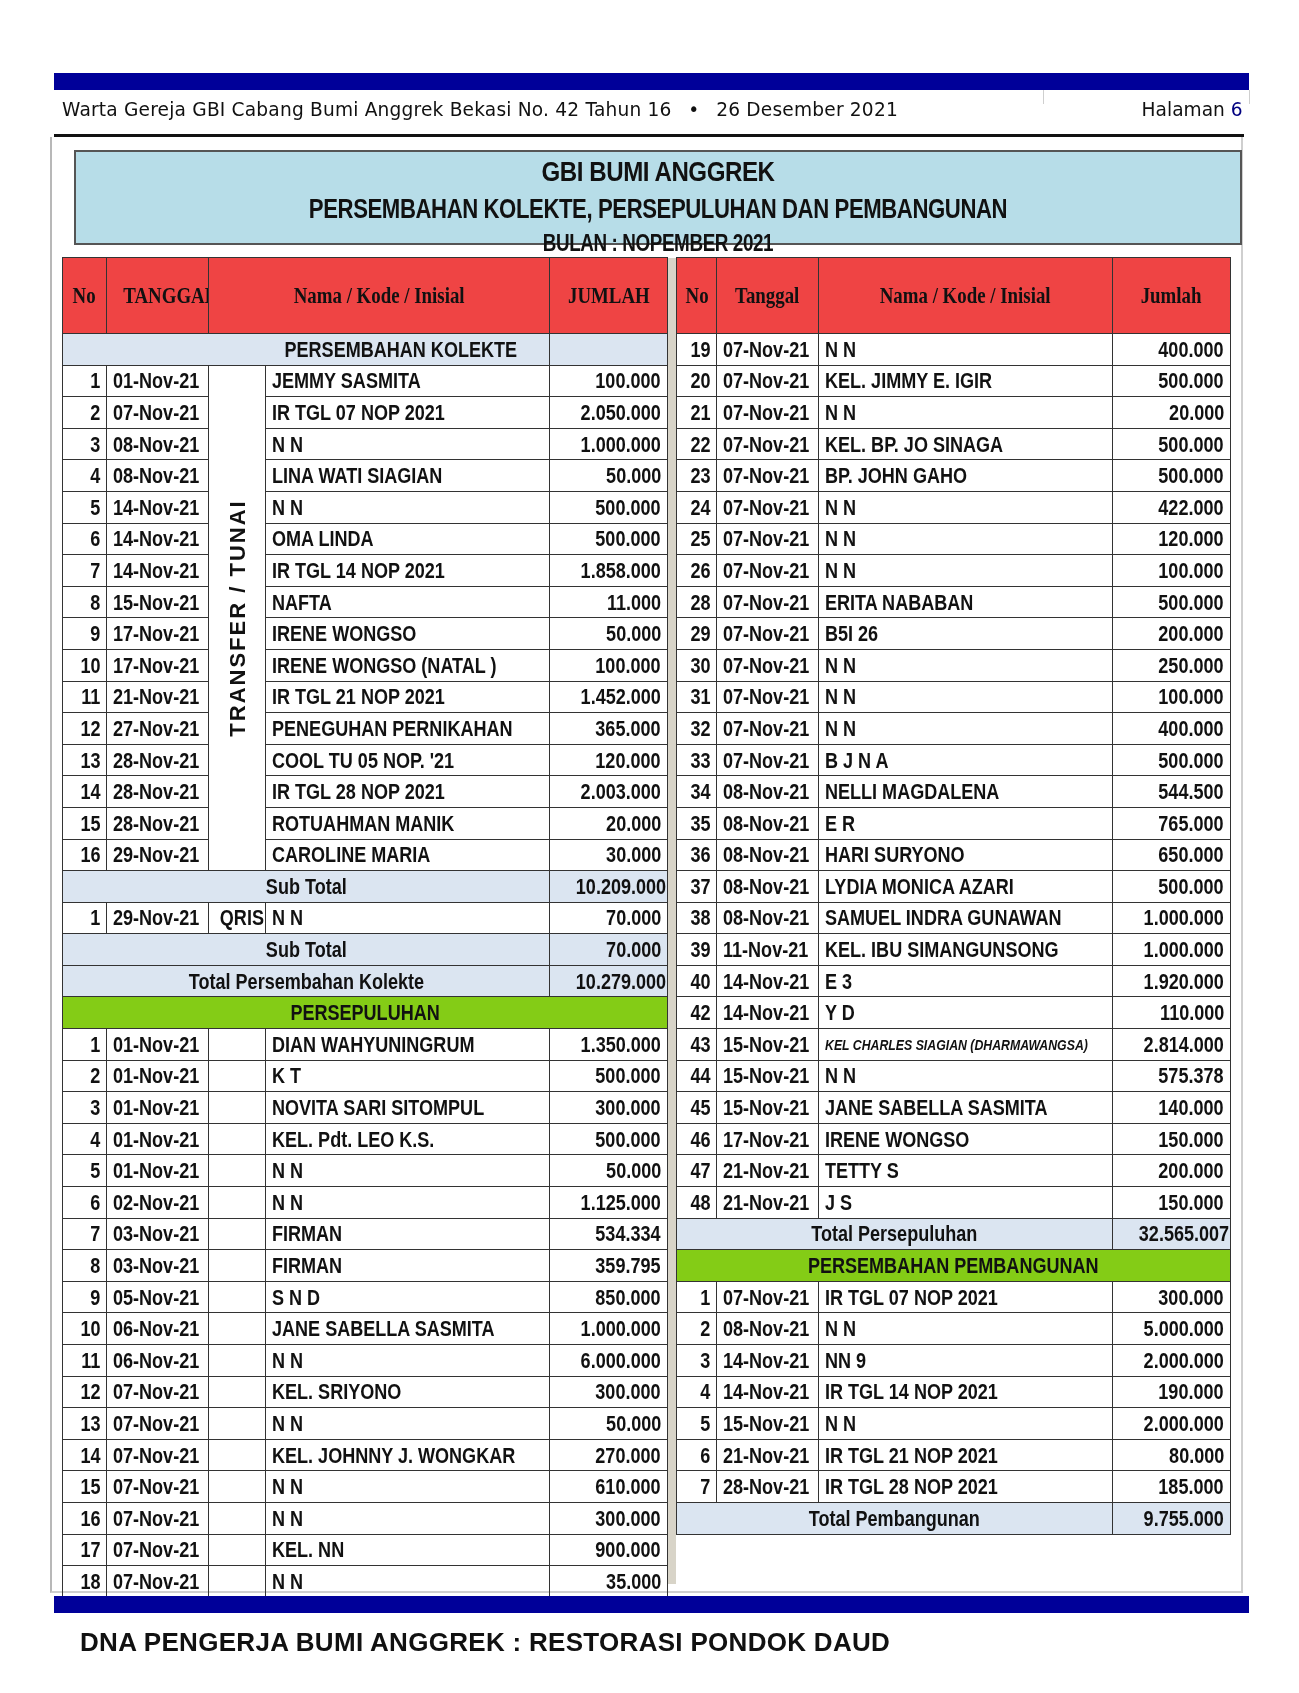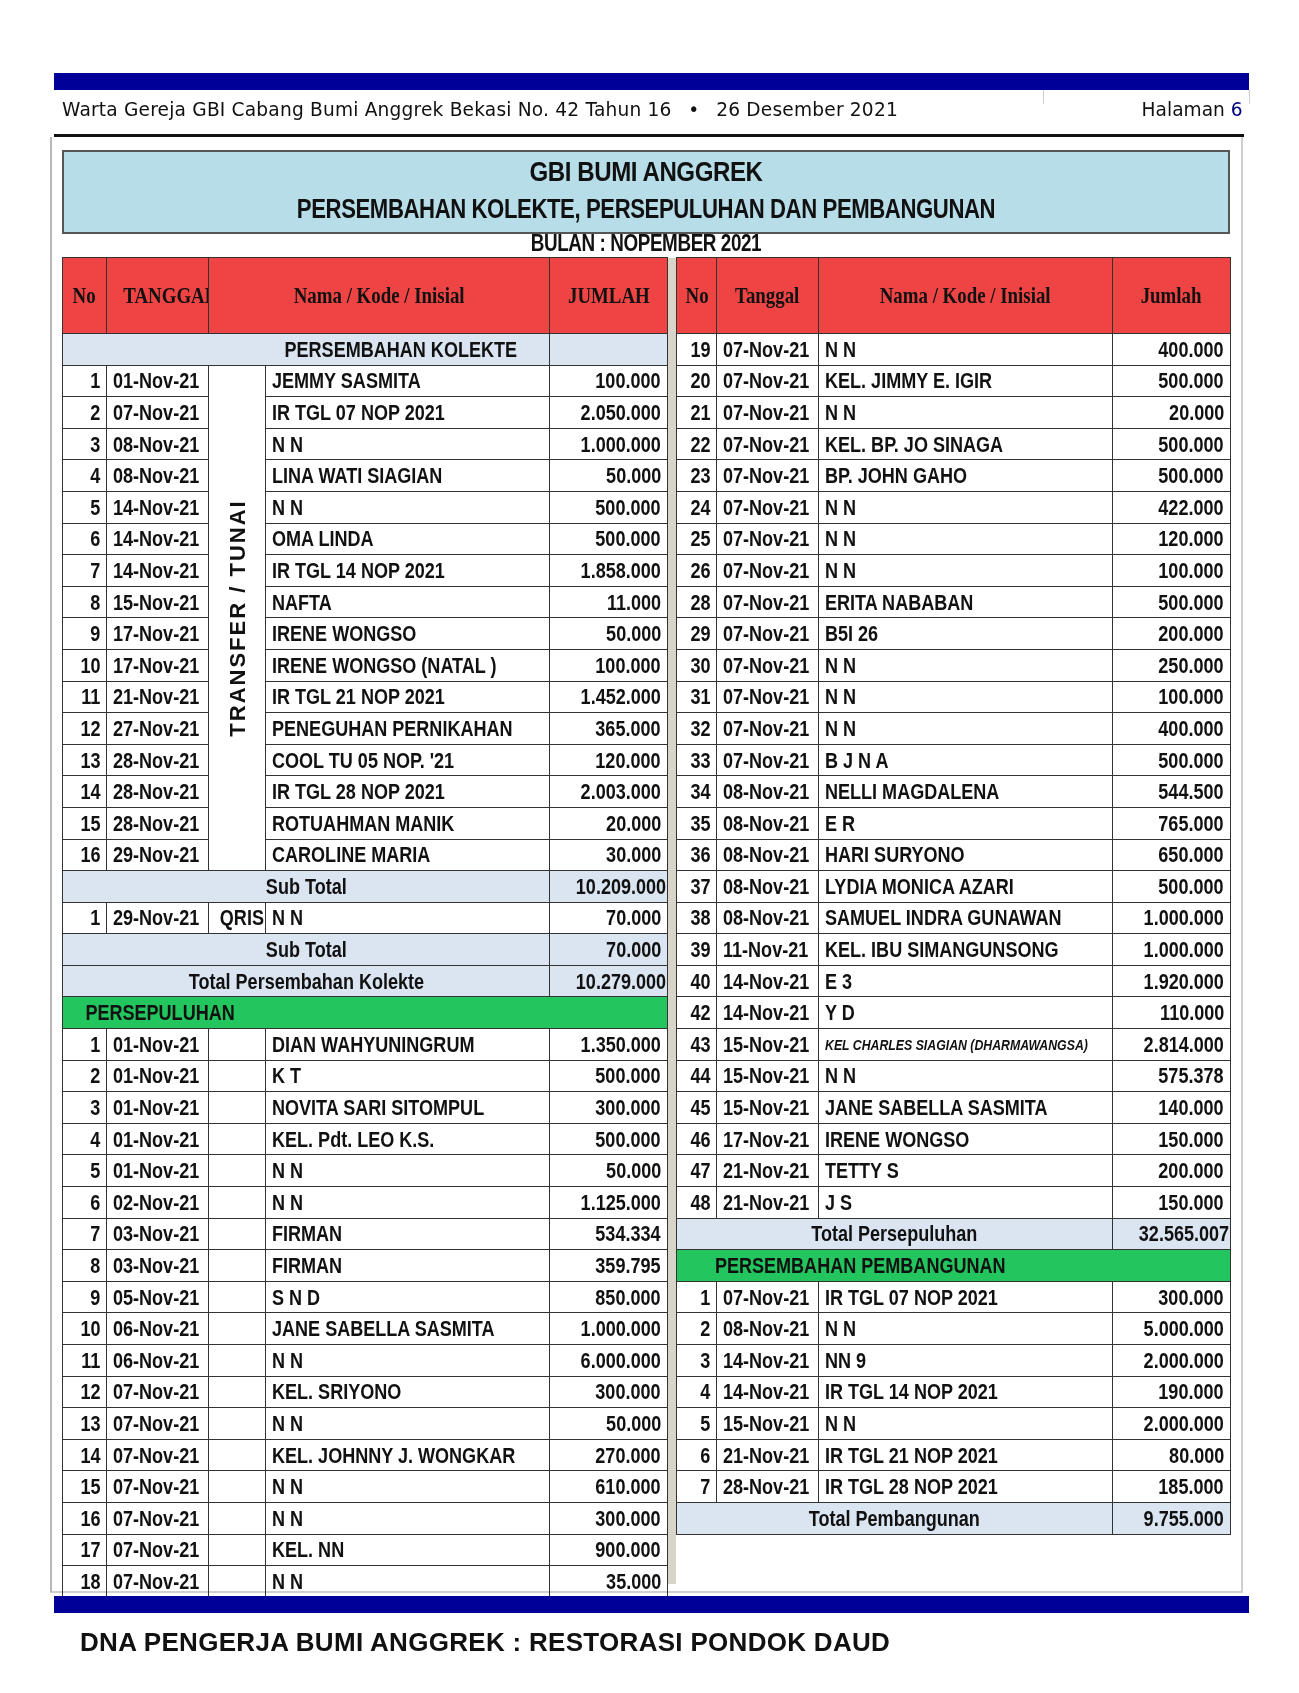--- a/index.html
+++ b/index.html
@@ -11,37 +11,37 @@
   .header-left { position:absolute; left:62px; top:97px; font-family:"DejaVu Sans", sans-serif;
                  font-size:20px; letter-spacing:0.2px; color:#111; white-space:nowrap; transform:scaleX(0.93); transform-origin:left top; }
   .header-left .dot { display:inline-block; margin:0 18px; }
   .header-right { position:absolute; right:56px; top:97px; font-family:"DejaVu Sans", sans-serif;
                   font-size:20px; color:#111; white-space:nowrap; transform:scaleX(0.93); transform-origin:right top; }
   .header-right .pg { color:#000080; }
   .rule { position:absolute; left:54px; top:134px; width:1190px; height:3px; background:#111; }
   .frame { position:absolute; left:50px; top:137px; width:1193px; height:1456px;
            border-left:2px solid #b8b8b8; border-right:2px solid #cfcfcf; border-bottom:2px solid #cfcfcf; box-sizing:border-box; }
   .sheet { position:absolute; left:62px; top:150px; width:1168px; height:1434px; }
-  .title-box { position:absolute; left:0; top:0; width:1168px; height:84px; background:#b7dde8;
+  .title-box { position:absolute; left:12px; top:0; width:1168px; height:95px; background:#b7dde8;
                border:2px solid #555; box-sizing:border-box; text-align:center; }
   .title1 { position:absolute; left:0; right:0; top:4px; font-size:28px; font-weight:bold; letter-spacing:-0.5px; transform:scaleX(0.86); }
   .title2 { position:absolute; left:0; right:0; top:42px; font-size:27px; font-weight:bold; letter-spacing:-0.5px; transform:scaleX(0.82); }
   .title3 { position:absolute; left:0; right:0; top:78px; font-size:23px; font-weight:bold; letter-spacing:-0.5px; transform:scaleX(0.82); }
   .gap { position:absolute; left:605px; top:108px; width:9px; height:1326px; background:#d8d4c8; }
   table.t { position:absolute; top:107px; border-collapse:collapse; table-layout:fixed; }
   table.t td, table.t th { border:1.5px solid #333; padding:0 6px; height:31.6px; box-sizing:border-box;
         font-size:22px; font-weight:bold; white-space:nowrap; overflow:hidden; line-height:29px; }
   table.t th { height:76px; background:#ef4444; font-size:23px;font-family:Liberation Serif, serif; }
   .cond { display:inline-block; transform:scaleX(0.82); transform-origin:left center; }
   .cond-r { display:inline-block; transform:scaleX(0.82); transform-origin:right center; }
   .cond-c { display:inline-block; transform:scaleX(0.82); transform-origin:center center; }
   td.num, td.no { text-align:right; }
   td.ctr { text-align:center; }
   tr.sec td { background:#dbe5f1; text-align:right; }
-  tr.plain-sec td { background:#22c55e; }
+  tr.plain-sec td { background:#84cc16; text-align:center; }
   tr.tot td { background:#dbe5f1;text-decoration:underline; }
   td.method { position:relative; text-align:center; }
   .vtext { position:absolute; left:50%; top:50%; transform:translate(-50%,-50%) rotate(-90deg);
            font-size:22px; font-weight:bold; letter-spacing:2px; white-space:nowrap; font-family:"Liberation Sans", sans-serif; }
   .small-name { font-size:15px !important;font-style:italic; }
   .bottombar { position:absolute; left:54px; top:1596px; width:1195px; height:17px; background:#000099; }
   .footer { position:absolute; left:80px; top:1627px; font-size:26px; font-weight:bold; white-space:nowrap; letter-spacing:0.3px; }
 </style>
 </head>
 <body>

